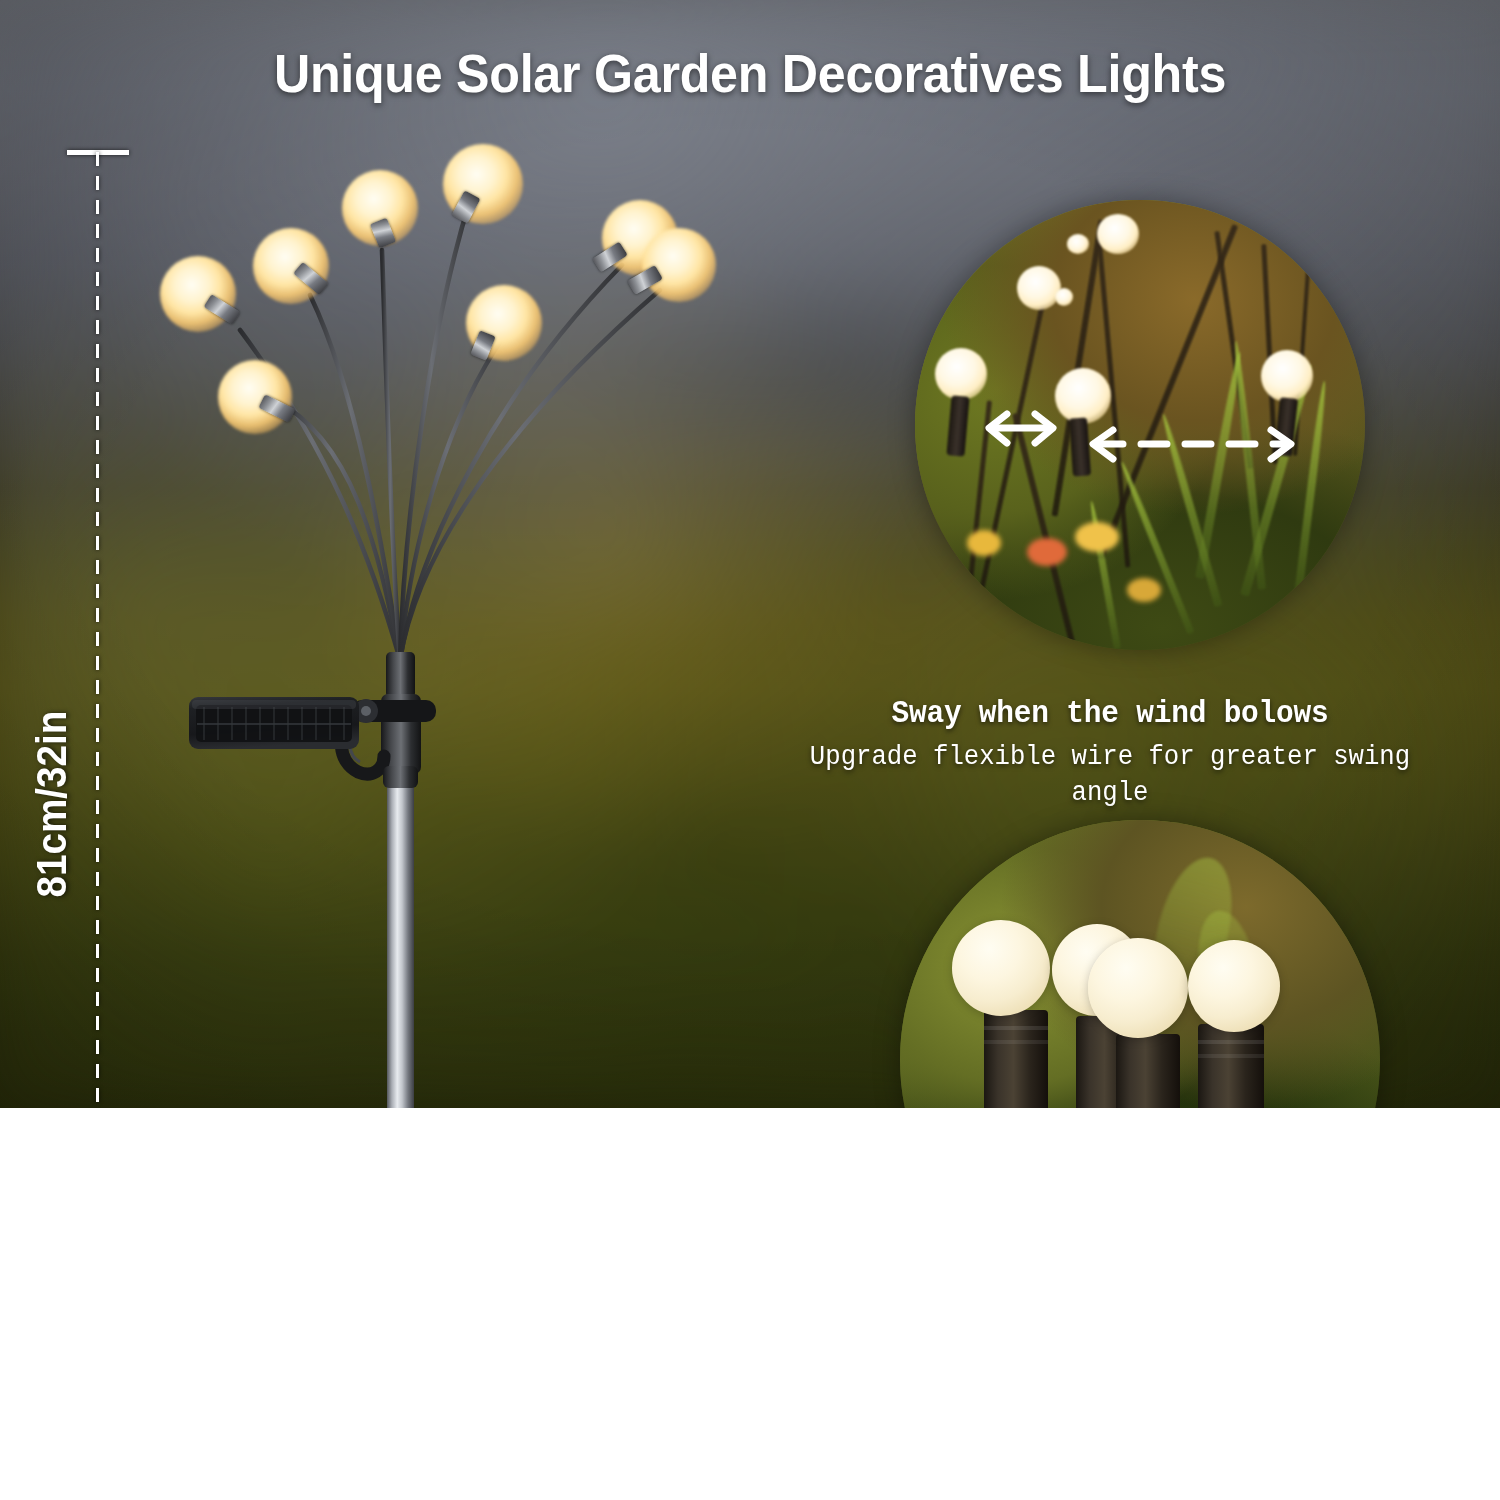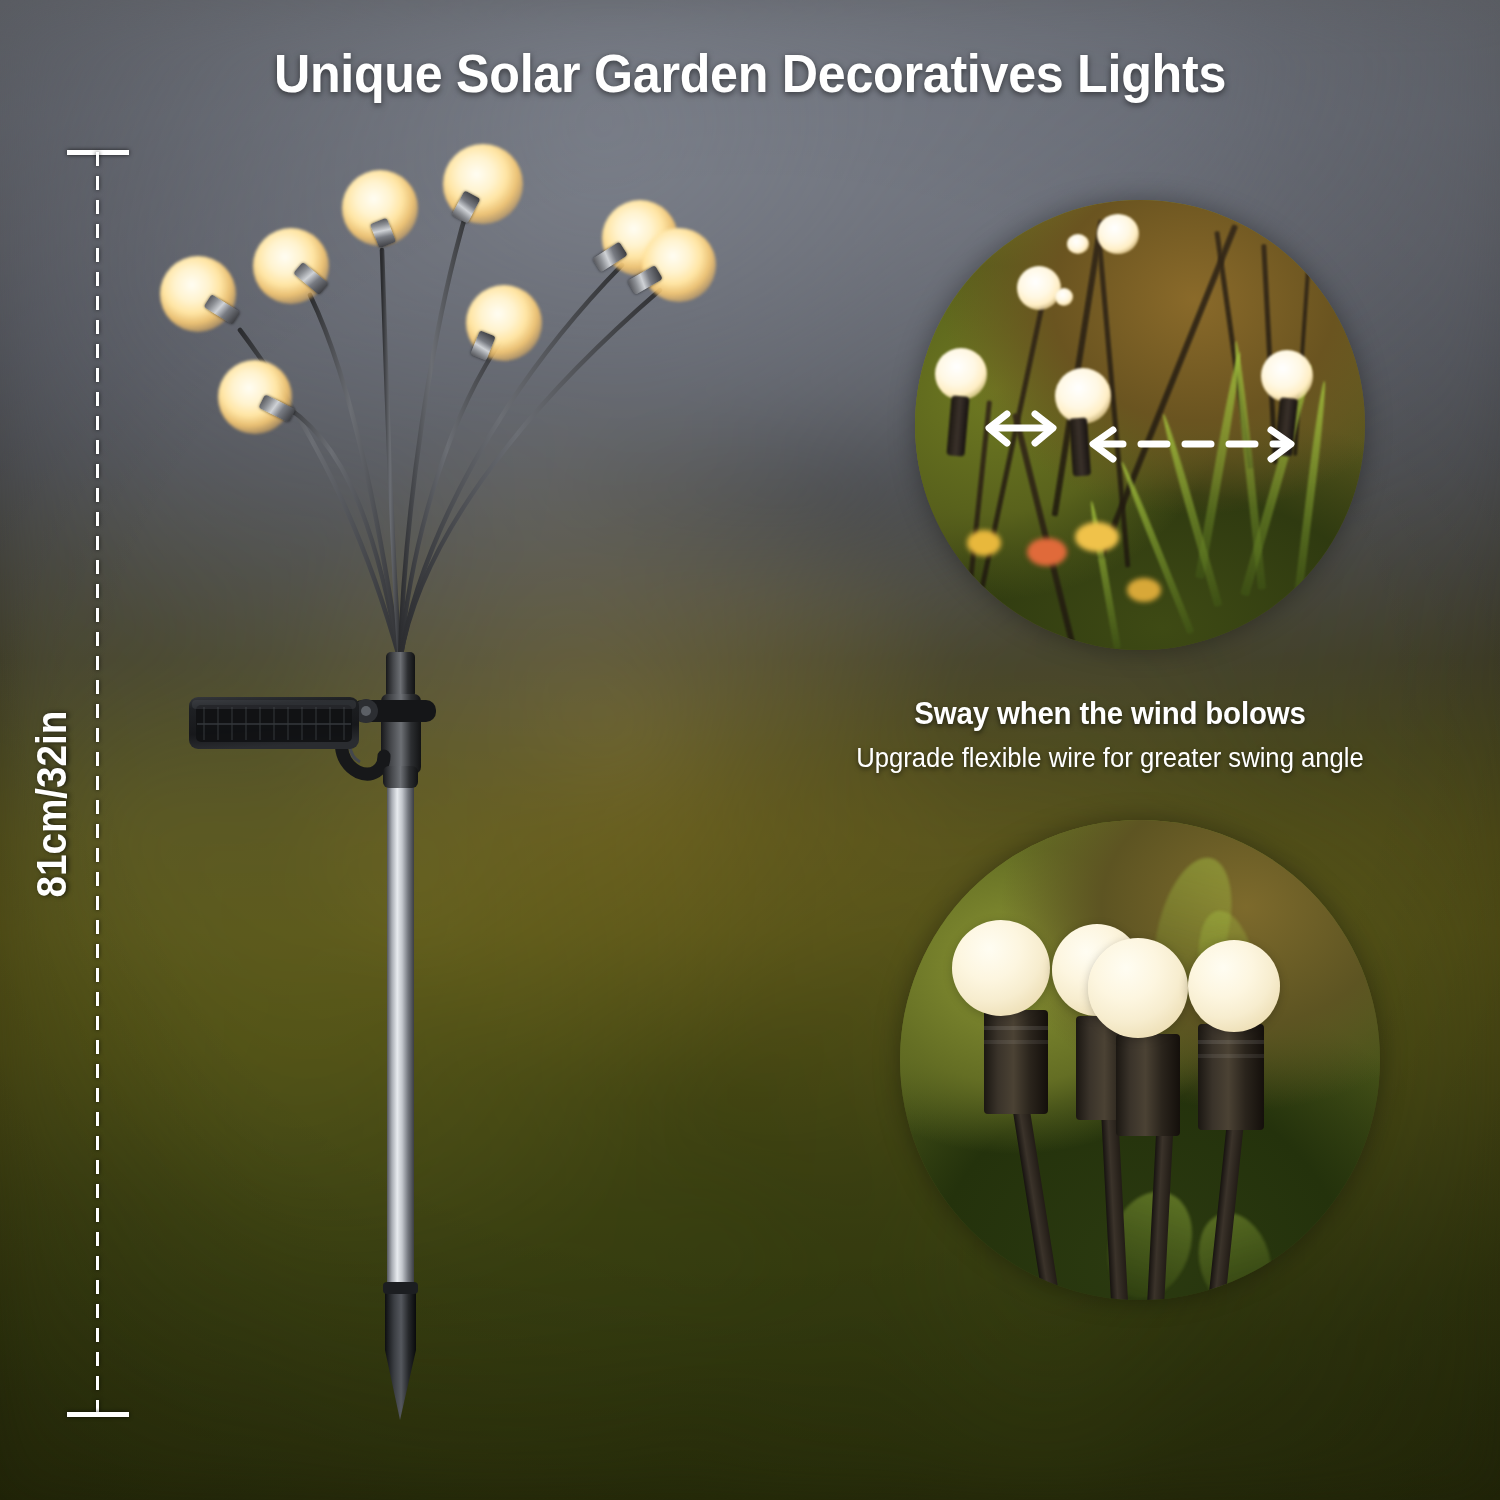--- a/index.html
+++ b/index.html
@@ -5,21 +5,21 @@
   * { box-sizing: border-box; margin: 0; padding: 0; }
   html, body {
     width: 1500px; height: 1500px;
     overflow: hidden;
     font-family: "Liberation Sans", sans-serif;
   }
 
   
   #stage {
     position: relative;
-    width: 1500px; height: 1500px;
+    width: 1500px; height: 1108px;
     background: #a16207;
     overflow: hidden;
   }
 
   
   .bg-base {
     position: absolute; inset: 0;
     background:
       linear-gradient(180deg,
         #6c6f76 0%,
@@ -208,21 +208,21 @@
   }
   .fern {
     position: absolute;
     background: linear-gradient(180deg, rgba(170,200,70,0.8), rgba(90,120,30,0.25));
     border-radius: 50%;
     filter: blur(1.6px);
   }
 
   
   .caption { position: absolute; width: 640px; left: 790px; text-align: center; }
-  #caption-sway  { top: 696px; }
+  #caption-sway  { top: 696px; font-family: Liberation Mono, monospace; }
   #caption-bulbs { top: 1282px; }
 
   .cap-head {
     color: #ffffff;
     font-size: 31px;
     font-weight: 700;
     letter-spacing: -0.2px;
     transform: scaleX(0.95);
     text-shadow: 0 2px 6px rgba(0,0,0,0.6);
     white-space: nowrap;

